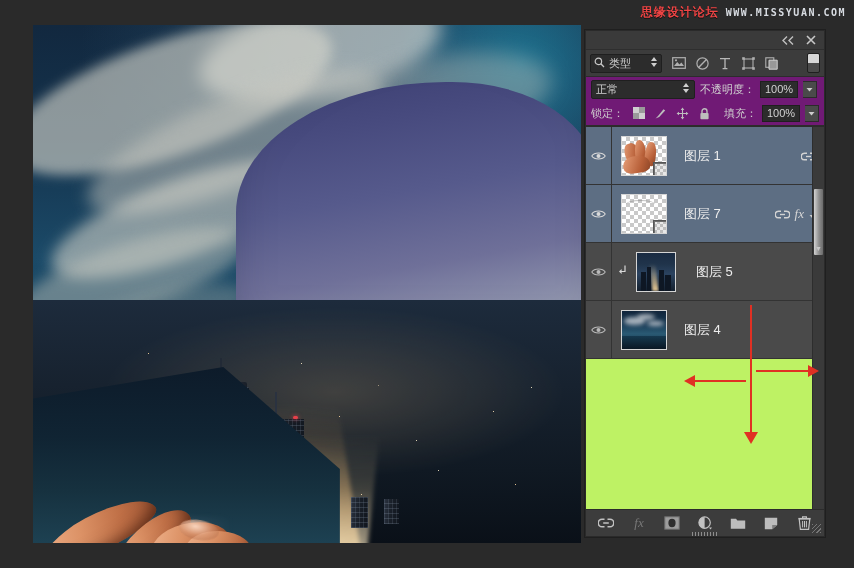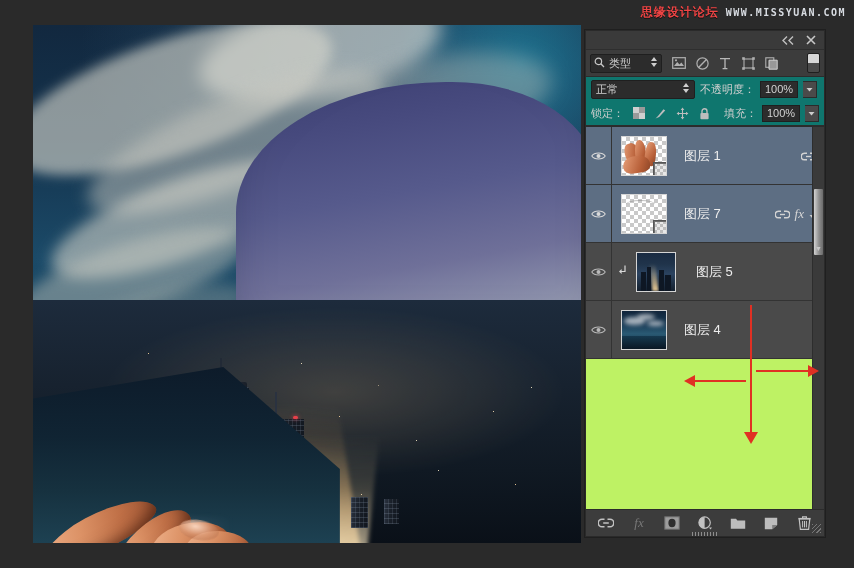--- a/index.html
+++ b/index.html
@@ -185,21 +185,21 @@
   }
   .kindsel .lbl{font-size:11px;color:#cfcfcf;flex:1;}
   .ficons{display:flex;align-items:center;gap:9px;margin-left:10px;}
   .ficon{width:14px;height:14px;display:flex;align-items:center;justify-content:center;color:#b0b0b0;}
   .toggle-sw{
     margin-left:auto;width:11px;height:18px;border:1px solid #1f1f1f;border-radius:2px;
     background:linear-gradient(180deg,#d6d6d6 0 48%, #4a4a4a 48% 100%);
   }
 
   .blendrow,.lockrow{
-    height:24px;display:flex;align-items:center;padding:0 5px;background:#0f766e;
+    height:24px;display:flex;align-items:center;padding:0 5px;background:#701a75;
     gap:5px;
   }
   .blendsel{
     width:104px;height:19px;background:#2c2c2c;border:1px solid #1f1f1f;border-radius:2px;
     display:flex;align-items:center;padding:0 4px;box-sizing:border-box;
   }
   .blendsel .lbl{font-size:11px;color:#d2d2d2;flex:1;}
   .fieldlabel{font-size:11px;color:#cfcfcf;white-space:nowrap;}
   .numfield{
     width:38px;height:17px;background:#2c2c2c;border:1px solid #1f1f1f;

